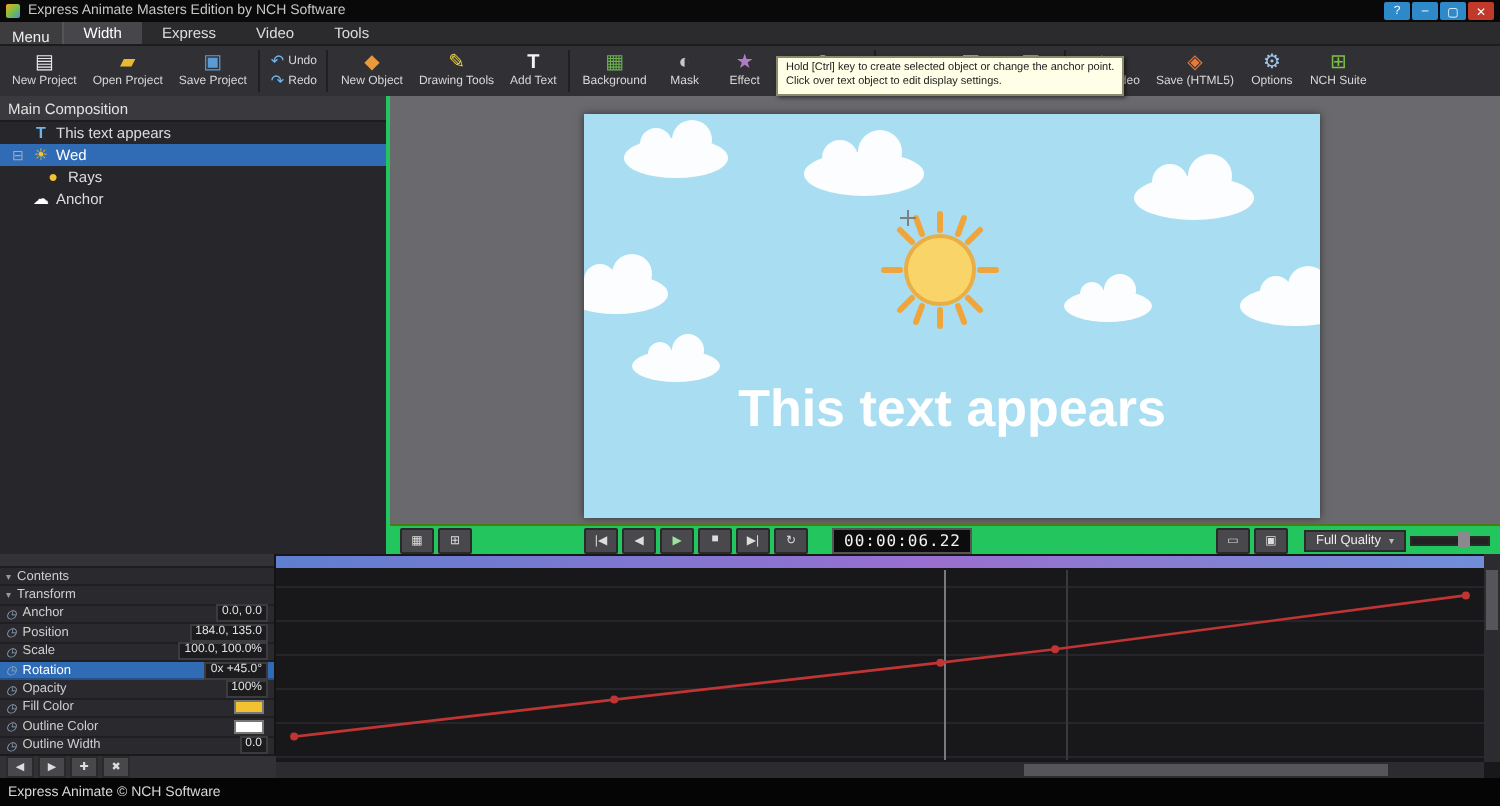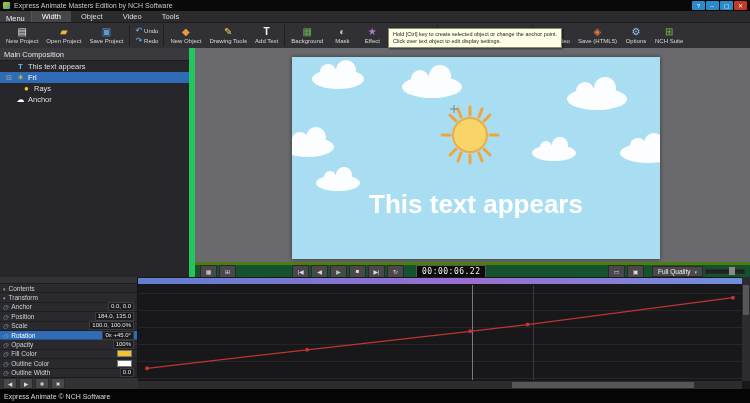--- a/index.html
+++ b/index.html
@@ -61,42 +61,42 @@
   .i-options::before{content:"⚙";color:#9ec3e8;}
   .i-nch-suite::before{content:"⊞";color:#7bc043;}
 
   
   #tooltip{position:absolute;left:388px;top:28px;z-index:60;background:#ffffe8;
            border:1px solid #8a8a6a;color:#222;font-size:5.5px;line-height:7px;
            padding:2px 4px;box-shadow:1px 1px 2px rgba(0,0,0,.5);max-width:185px;}
 
   
   #objects-panel{position:absolute;left:0;top:48px;width:195px;height:229px;background:#27272b;
-                 border-right:6px solid #22c55e;box-sizing:border-box;}
+                 border-right:2px solid #22c55e;box-sizing:border-box;}
   #objects-header{height:12px;background:#3a3a3e;border-bottom:1px solid #1d1d1f;
                   font-size:7.5px;color:#e2e2e2;display:flex;align-items:center;padding:0 4px;}
   .tree-item{height:11px;display:flex;align-items:center;gap:3px;padding-left:6px;
              font-size:7.5px;color:#ddd;}
   .tree-item.child{padding-left:22px;}
   .tree-item.selected{background:#2f6cb5;color:#fff;}
   .exp{font-size:7px;color:#aaa;width:7px;}
   .exp-open::before{content:"⊟";}
   .ti{font-style:normal;font-size:8px;width:9px;text-align:center;}
   .i-text-layer::before{content:"T";color:#6fb3e8;font-weight:bold;}
   .i-sun-obj::before{content:"☀";color:#f2c230;}
   .i-rays-obj::before{content:"●";color:#f2c230;}
   .i-clouds-obj::before{content:"☁";color:#ffffff;}
 
   
   #canvas-area{position:absolute;left:195px;top:48px;width:555px;height:214px;background:#6a6a6e;}
   #stage{position:absolute;left:97px;top:9px;width:368px;height:202px;box-shadow:0 0 4px rgba(0,0,0,.5);}
 
   
-  #playback{position:absolute;left:195px;top:262px;width:555px;height:15px;background:#14532d;
-            border-top:3px solid #4d7c0f;display:flex;align-items:center;gap:2px;
+  #playback{position:absolute;left:195px;top:262px;width:555px;height:15px;background:#22c55e;
+            border-top:1px solid #4d7c0f;display:flex;align-items:center;gap:2px;
             padding:0 5px;box-sizing:border-box;}
   .pb-btn{min-width:15px;height:11px;background:#49494d;border:1px solid #2a2a2a;
           color:#ddd;font-size:6px;display:flex;align-items:center;justify-content:center;border-radius:1px;}
   .g-grid::before{content:"▦";} .g-box::before{content:"⊞";}
   .g-start::before{content:"|◀";} .g-prev::before{content:"◀";}
   .g-play::before{content:"▶";color:#9fe09f;} .g-stop::before{content:"■";}
   .g-next::before{content:"▶|";} .g-loop::before{content:"↻";}
   .g-fit::before{content:"▭";} .g-one::before{content:"▣";}
   #timecode{background:#0c0c0c;border:1px solid #555;color:#f2f2f2;
             font-family:"DejaVu Sans Mono",monospace;font-size:8px;letter-spacing:.5px;
@@ -160,21 +160,21 @@
     </div>
   </div>
 
   <div id="menubar">
     <div id="menu-btn">
       <span class="sq"></span>
       <span>Menu</span>
       <span class="car"></span>
     </div>
     <div class="menu-tab active">Width</div>
-    <div class="menu-tab">Object</div>
+    <div class="menu-tab">Express</div>
     <div class="menu-tab">Video</div>
     <div class="menu-tab">Tools</div>
   </div>
 
   <div id="toolbar">
     <div class="tb-btn">
       <i class="tb-icon i-new-project"></i>
       <span class="lbl">New Project</span>
     </div>
     <div class="tb-btn">
@@ -266,21 +266,21 @@
   <div id="objects-panel">
     <div id="objects-header">Main Composition</div>
     <div class="tree-item">
       <span class="exp"></span>
       <i class="ti i-text-layer"></i>
       <span>This text appears</span>
     </div>
     <div class="tree-item selected">
       <span class="exp exp-open"></span>
       <i class="ti i-sun-obj"></i>
-      <span>Fri</span>
+      <span>Wed</span>
     </div>
     <div class="tree-item child">
       <i class="ti i-rays-obj"></i>
       <span>Rays</span>
     </div>
     <div class="tree-item">
       <span class="exp"></span>
       <i class="ti i-clouds-obj"></i>
       <span>Anchor</span>
     </div>

